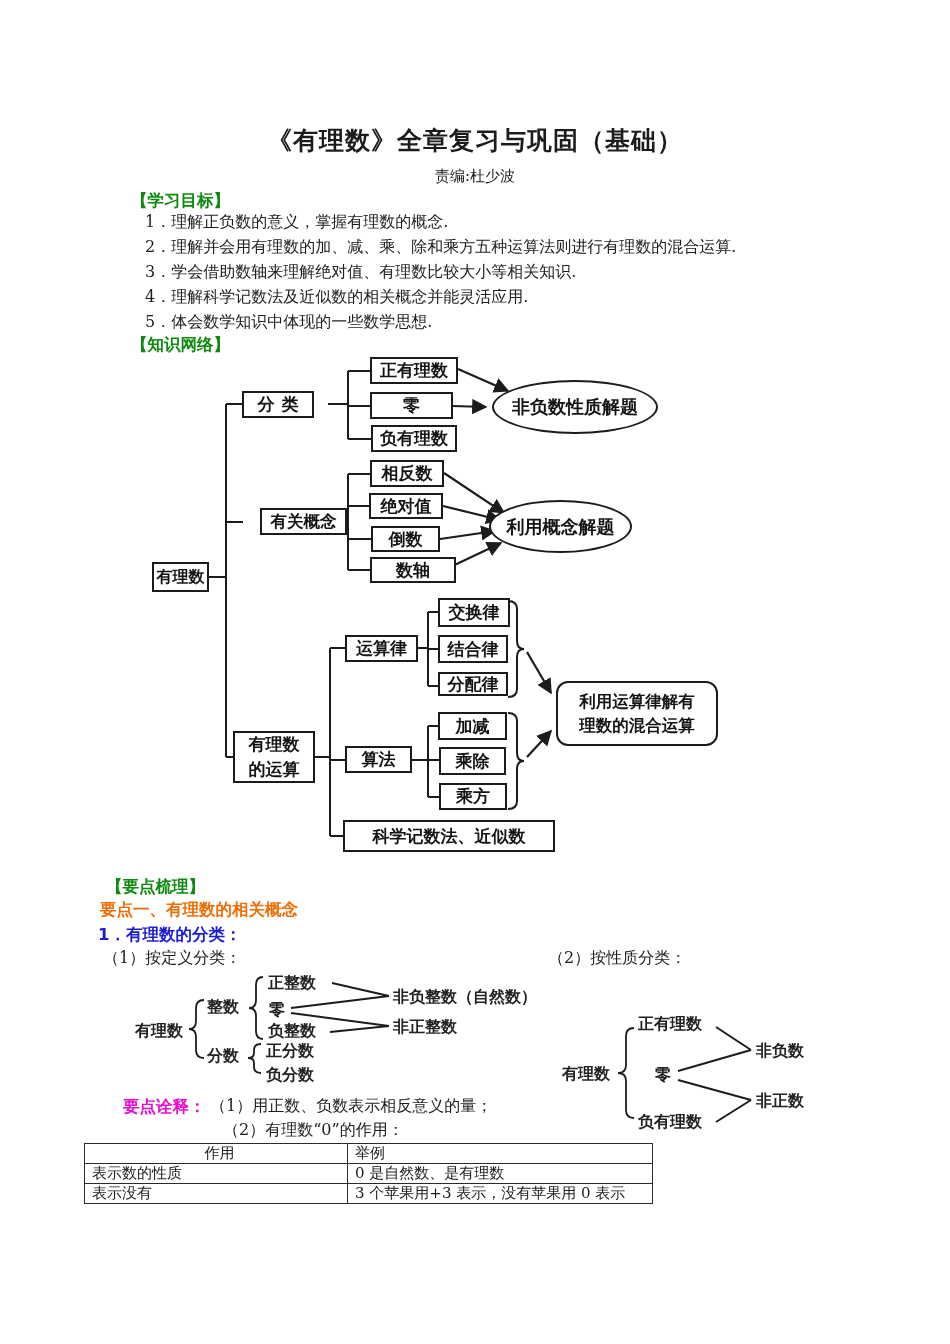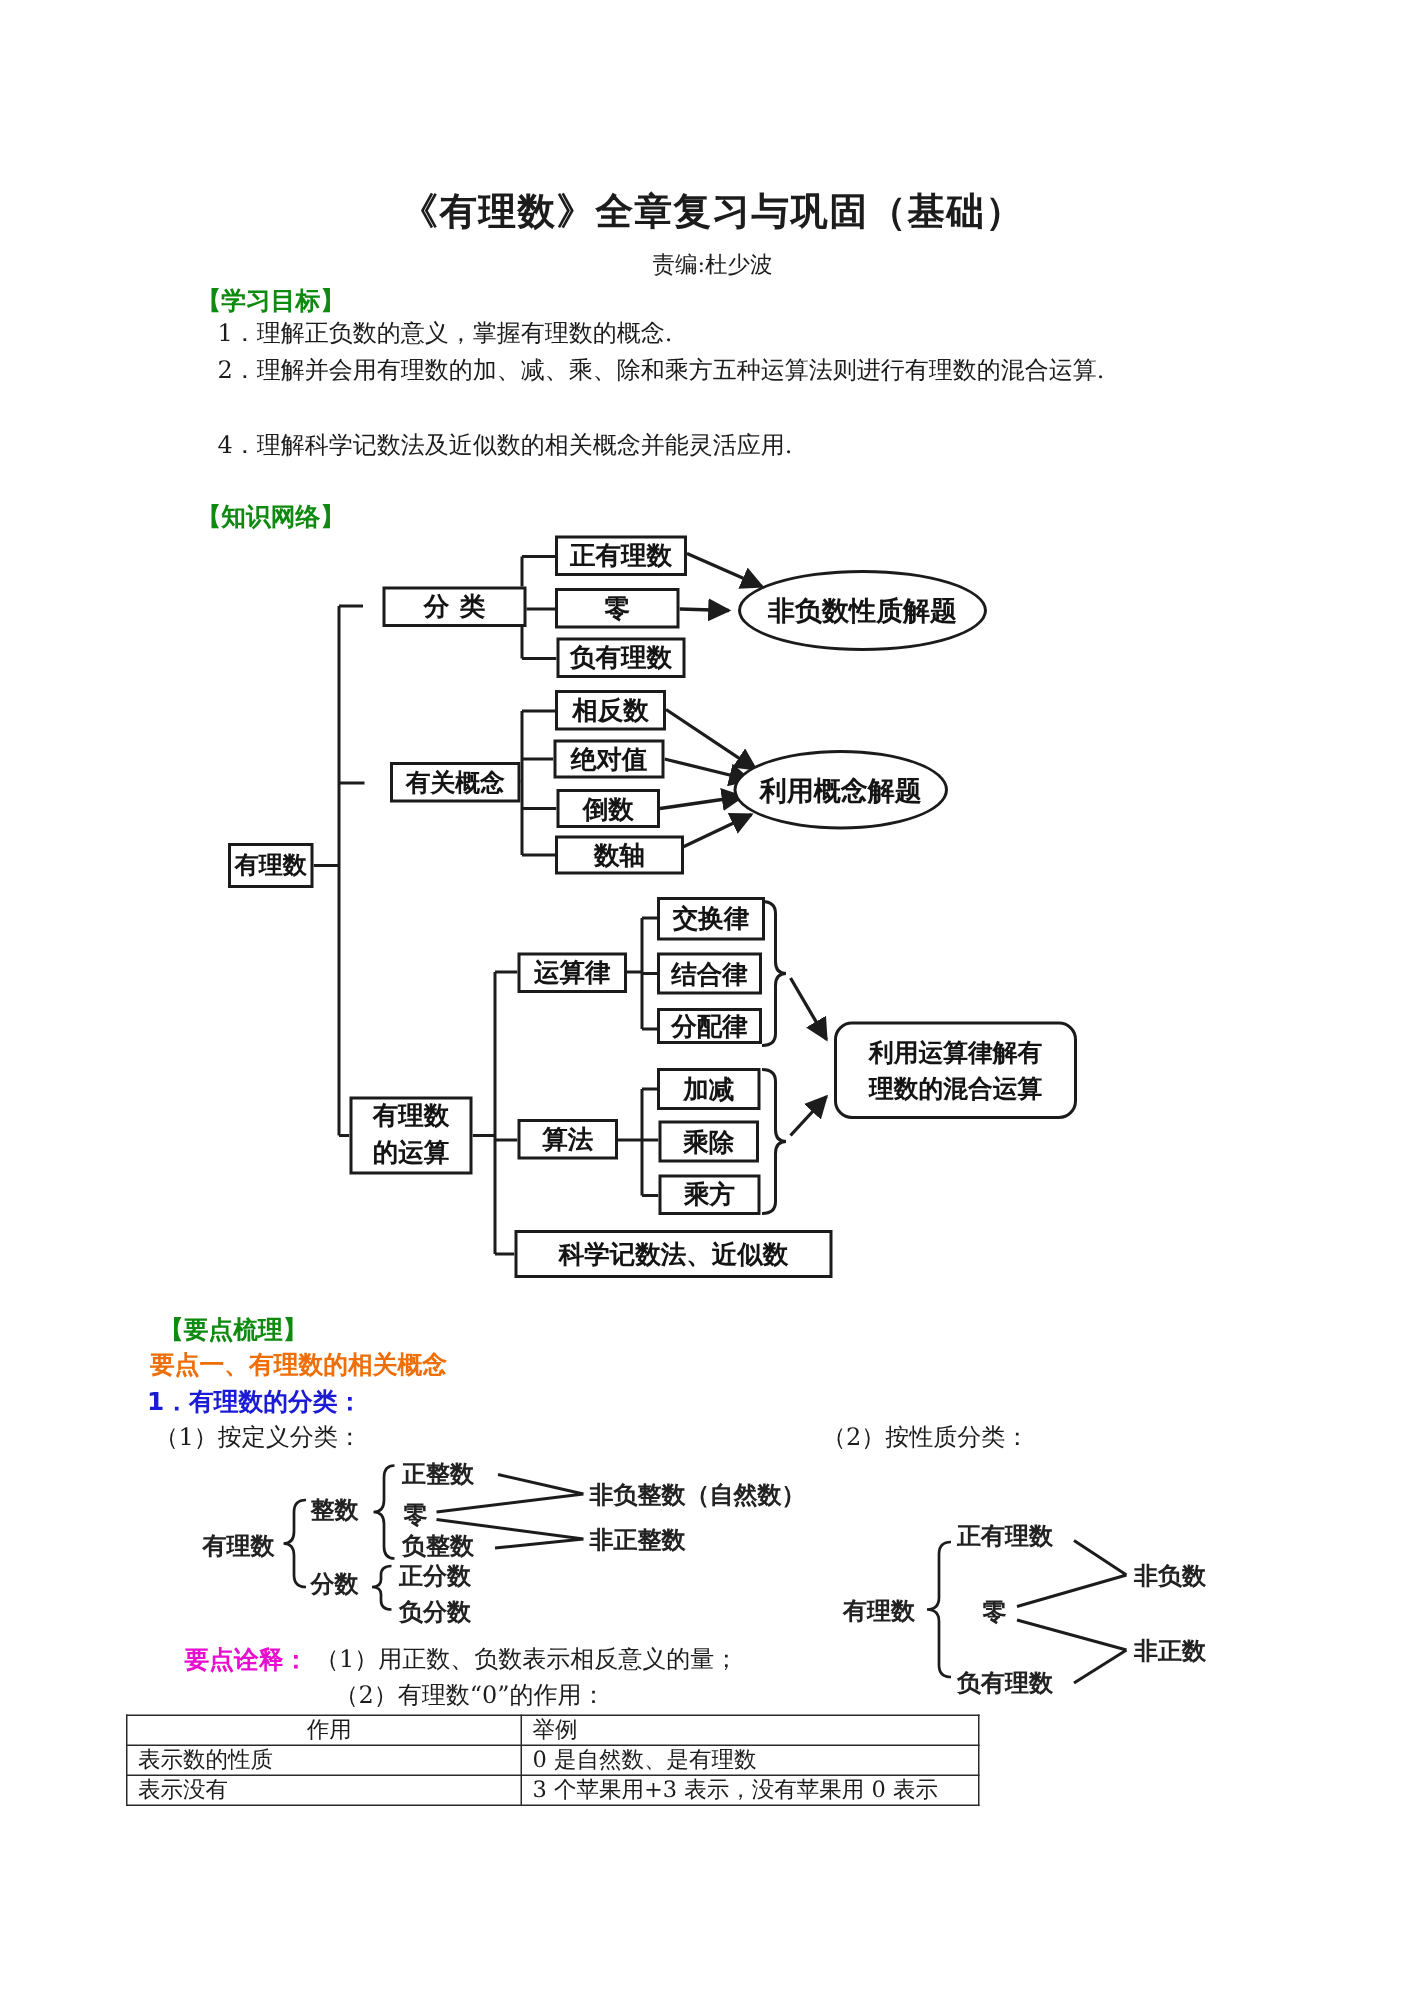--- a/index.html
+++ b/index.html
@@ -80,25 +80,27 @@
       <path d="M716,1027 L751,1050 M678,1071 L751,1050 M678,1080 L751,1100 M716,1122 L751,1100"></path>
     </g>
   </svg>
 
   <div class="abs title z2">《有理数》全章复习与巩固（基础）</div>
   <div class="abs subtitle z2">责编:杜少波</div>
 
   <div class="abs ghead z2" style="left:131px;top:190px;">【学习目标】</div>
   <div class="abs goal z2" style="top:212px;">1．理解正负数的意义，掌握有理数的概念.</div>
   <div class="abs goal z2" style="top:237px;">2．理解并会用有理数的加、减、乘、除和乘方五种运算法则进行有理数的混合运算.</div>
+  <div class="abs goal z2" style="top:262px;">3．学会借助数轴来理解绝对值、有理数比较大小等相关知识.</div>
   <div class="abs goal z2" style="top:287px;">4．理解科学记数法及近似数的相关概念并能灵活应用.</div>
+  <div class="abs goal z2" style="top:312px;">5．体会数学知识中体现的一些数学思想.</div>
   <div class="abs ghead z2" style="left:131px;top:334px;">【知识网络】</div>
 
   <div class="nbox" style="left:152px;top:562px;width:57px;height:30px;font-size:16px;">有理数</div>
-  <div class="nbox" style="left:242px;top:391px;width:96px;height:27px;letter-spacing:7px;padding-left:7px;margin-left:13px;">分类</div>
+  <div class="nbox" style="left:242px;top:391px;width:72px;height:27px;letter-spacing:7px;padding-left:7px;">分类</div>
   <div class="nbox" style="left:370px;top:357px;width:88px;height:27px;">正有理数</div>
   <div class="nbox" style="left:370px;top:392px;width:83px;height:27px;">零</div>
   <div class="nbox" style="left:371px;top:425px;width:86px;height:27px;">负有理数</div>
   <div class="nbox ellipse" style="left:492px;top:380px;width:166px;height:54px;font-size:18px;">非负数性质解题</div>
   <div class="nbox" style="left:260px;top:508px;width:87px;height:27px;font-size:16.5px;">有关概念</div>
   <div class="nbox" style="left:370px;top:460px;width:74px;height:27px;">相反数</div>
   <div class="nbox" style="left:369px;top:493px;width:74px;height:26px;">绝对值</div>
   <div class="nbox" style="left:371px;top:526px;width:69px;height:26px;">倒数</div>
   <div class="nbox" style="left:370px;top:557px;width:86px;height:26px;">数轴</div>
   <div class="nbox ellipse" style="left:489px;top:500px;width:143px;height:53px;font-size:18px;">利用概念解题</div>

